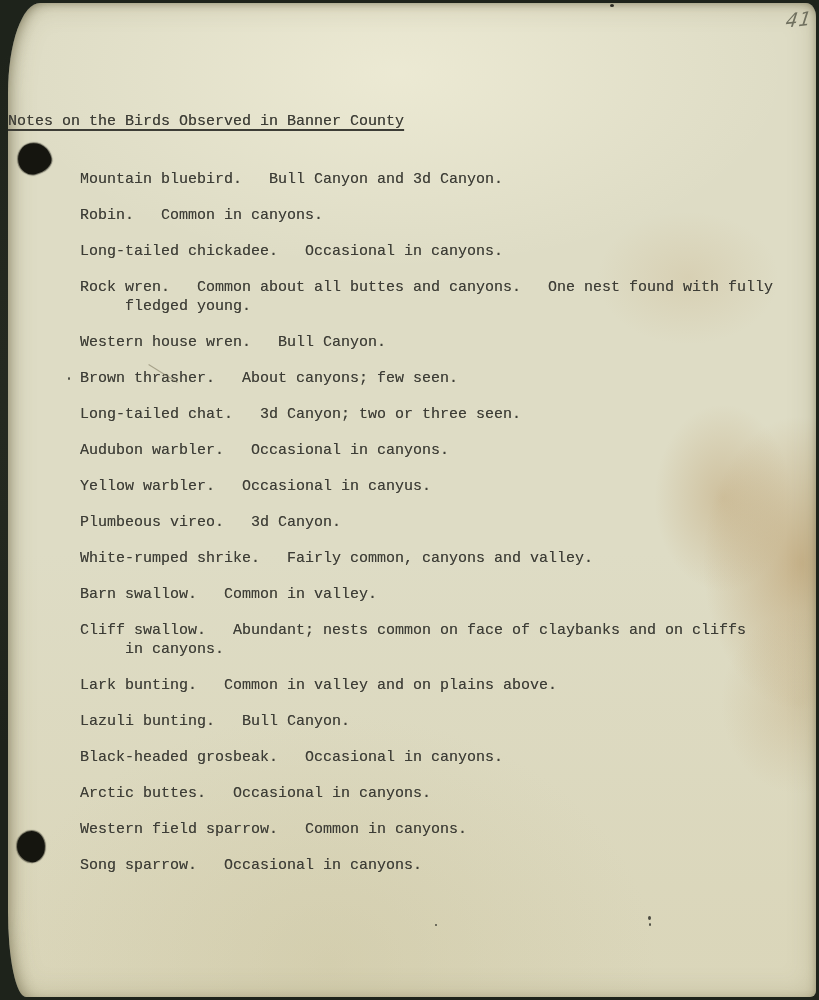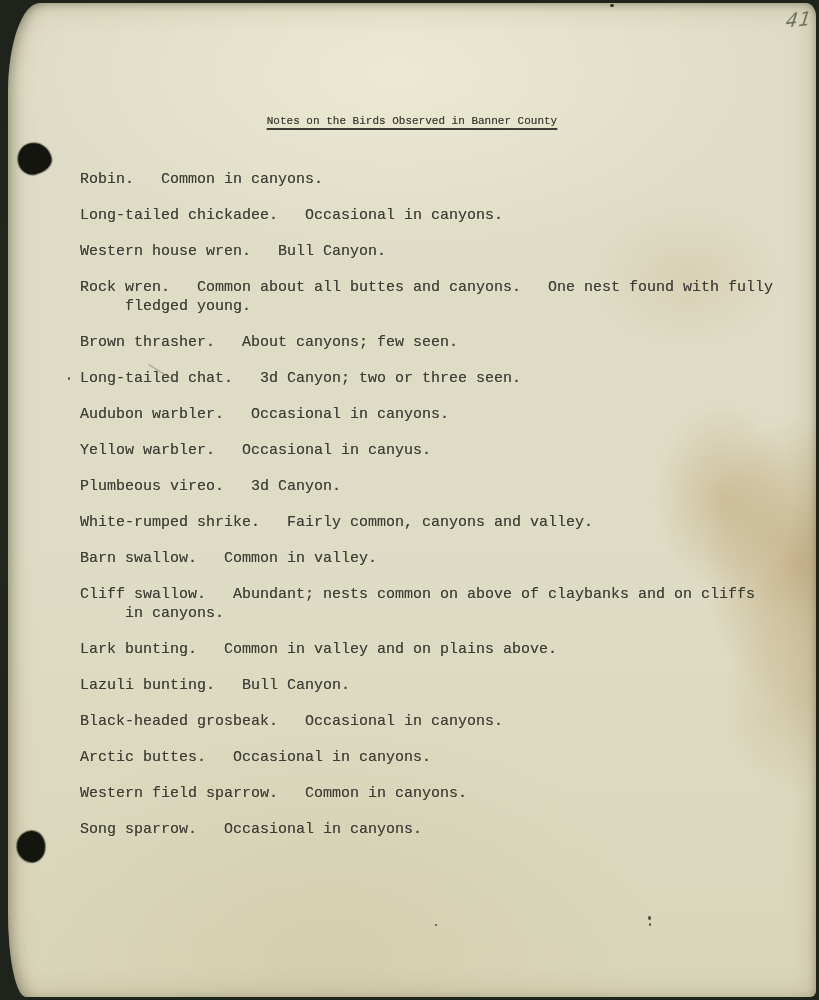--- a/index.html
+++ b/index.html
@@ -41,22 +41,21 @@
     font-family: "DejaVu Sans", sans-serif;
     font-style: italic;
     font-size: 19px;
     letter-spacing: 1px;
     color: #70705f;
     transform: rotate(-6deg) skewX(-14deg);
   }
   .title {
     margin-top: 109px;
     margin-bottom: 39px;
-    text-align: center;
-    font-size: 11px;
+    font-size: 15px;
     line-height: 19px;
     white-space: pre;
     text-decoration: underline;
     text-underline-offset: 4px;
     text-decoration-thickness: 1.5px;
     text-shadow: 0 0 0.5px rgba(55,55,48,0.65);
   }
   .entries {
     padding-left: 72px;
     padding-right: 28px;
@@ -109,31 +108,34 @@
 
 <div class="scan">
   <div class="paper">
 
     <div class="pencil-number">41</div>
 
     <div class="title">Notes on the Birds Observed in Banner County</div>
 
     <div class="entries">
       <div class="entry">
+        <div class="line">Mountain bluebird.   Bull Canyon and 3d Canyon.</div>
+      </div>
+      <div class="entry">
         <div class="line">Robin.   Common in canyons.</div>
       </div>
       <div class="entry">
         <div class="line">Long-tailed chickadee.   Occasional in canyons.</div>
       </div>
       <div class="entry">
-        <div class="line">Western house wren.   Bull Canyon.</div>
+        <div class="line">Rock wren.   Common about all buttes and canyons.   One nest found with fully</div>
+        <div class="line cont">fledged young.</div>
       </div>
       <div class="entry">
-        <div class="line">Rock wren.   Common about all buttes and canyons.   One nest found with fully</div>
-        <div class="line cont">fledged young.</div>
+        <div class="line">Western house wren.   Bull Canyon.</div>
       </div>
       <div class="entry">
         <div class="line">Brown thrasher.   About canyons; few seen.</div>
       </div>
       <div class="entry">
         <div class="line">Long-tailed chat.   3d Canyon; two or three seen.</div>
       </div>
       <div class="entry">
         <div class="line">Audubon warbler.   Occasional in canyons.</div>
       </div>
@@ -143,21 +145,21 @@
       <div class="entry">
         <div class="line">Plumbeous vireo.   3d Canyon.</div>
       </div>
       <div class="entry">
         <div class="line">White-rumped shrike.   Fairly common, canyons and valley.</div>
       </div>
       <div class="entry">
         <div class="line">Barn swallow.   Common in valley.</div>
       </div>
       <div class="entry">
-        <div class="line">Cliff swallow.   Abundant; nests common on above of claybanks and on cliffs</div>
+        <div class="line">Cliff swallow.   Abundant; nests common on face of claybanks and on cliffs</div>
         <div class="line cont">in canyons.</div>
       </div>
       <div class="entry">
         <div class="line">Lark bunting.   Common in valley and on plains above.</div>
       </div>
       <div class="entry">
         <div class="line">Lazuli bunting.   Bull Canyon.</div>
       </div>
       <div class="entry">
         <div class="line">Black-headed grosbeak.   Occasional in canyons.</div>

